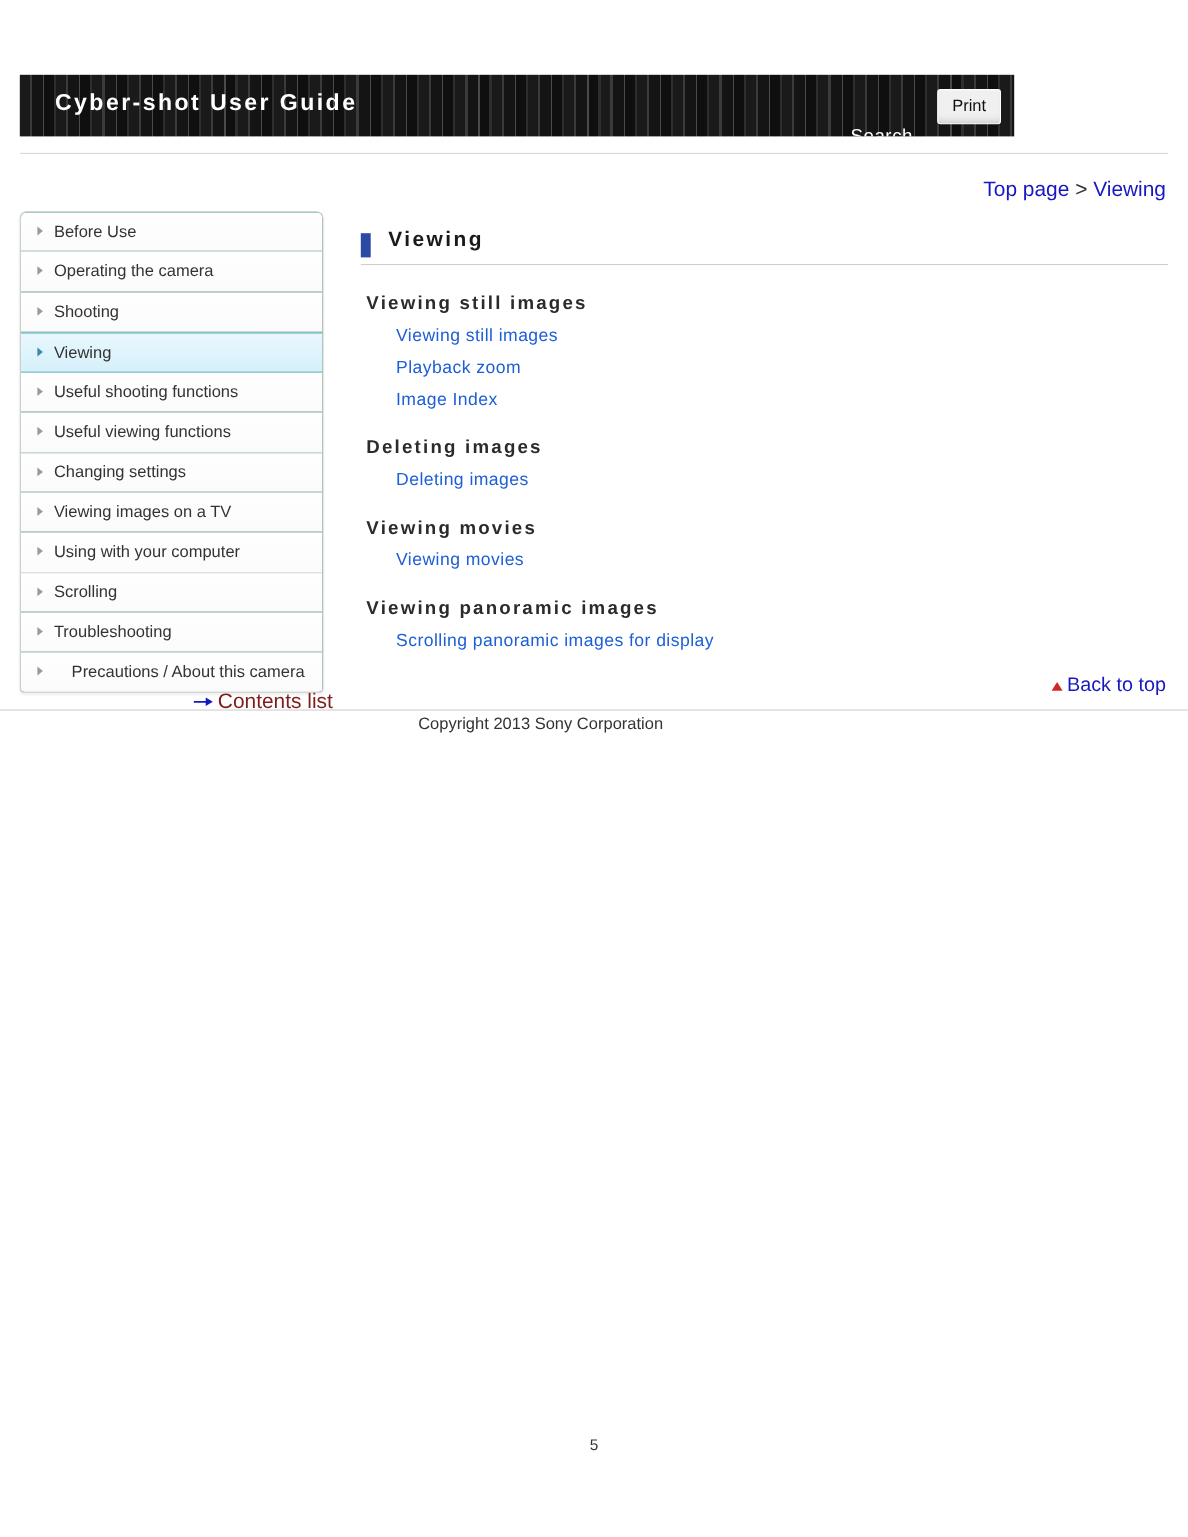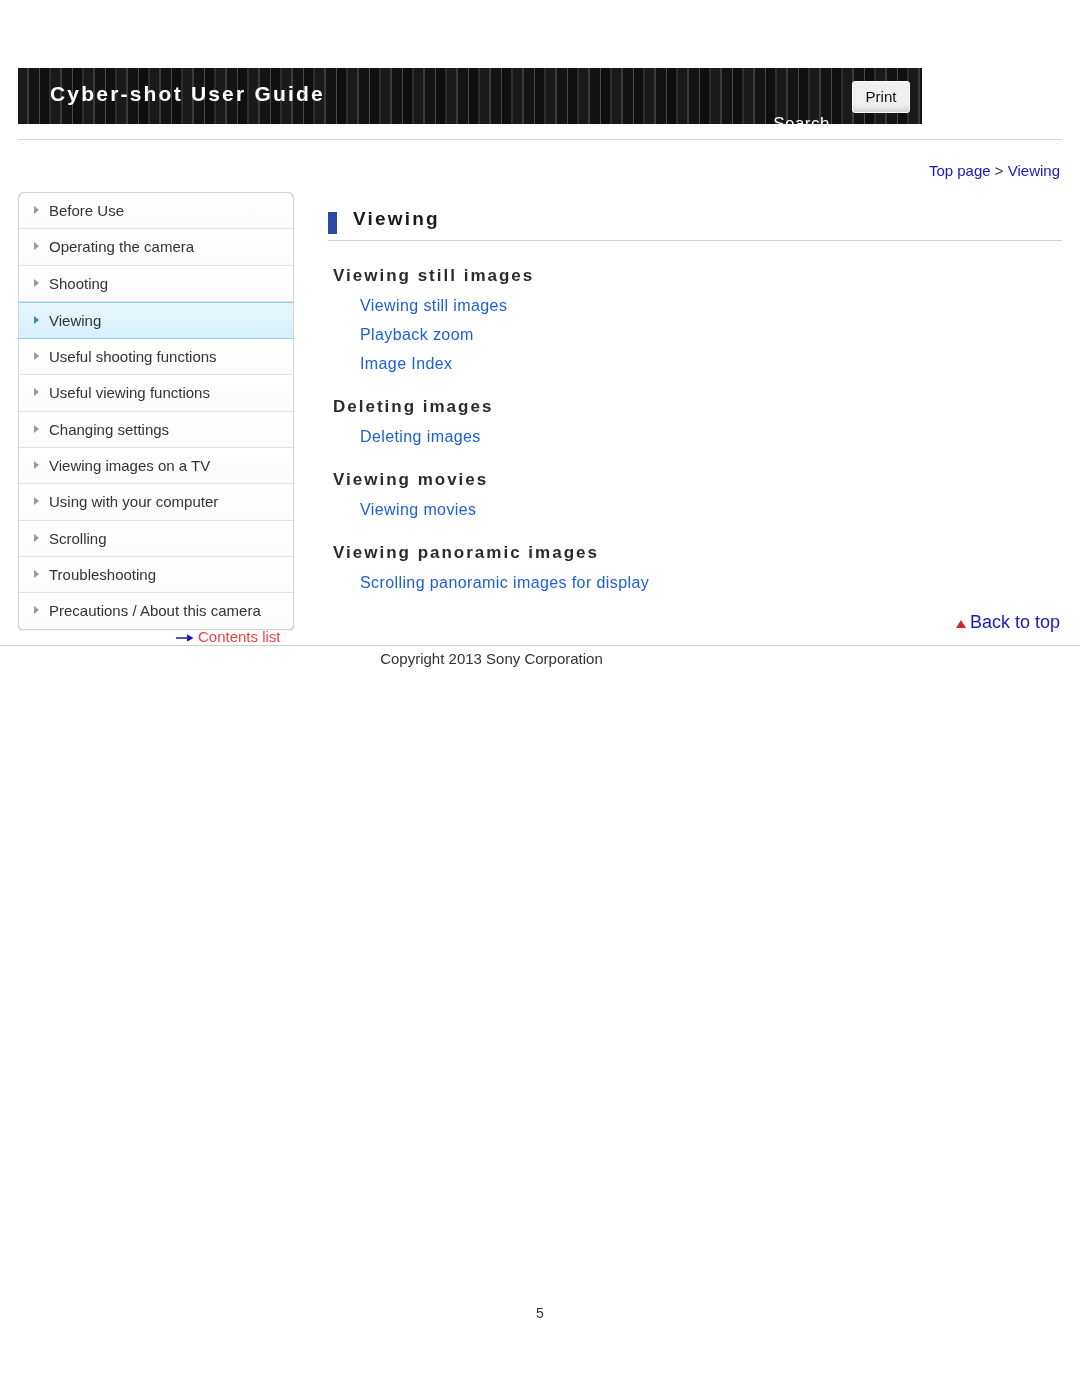--- a/index.html
+++ b/index.html
@@ -77,21 +77,21 @@
     width: 1044px;
     height: 1px;
     background: #d8d8d8;
   }
 
   
   .breadcrumb {
     position: absolute;
     right: 20px;
     top: 162px;
-    font-size: 15px;
+    font-size: 19px;
     color: #1818c0;
     white-space: nowrap;
   }
   .breadcrumb .sep { color: #333333; }
   .breadcrumb a { color: #1818c0; text-decoration: none; cursor: pointer; }
 
   
   .sidebar {
     position: absolute;
     left: 18px;
@@ -108,21 +108,21 @@
     height: 35.3px;
     line-height: 35.3px;
     padding-left: 30px;
     font-size: 15px;
     color: #333333;
     border-bottom: 1px solid #e2e2e2;
     background: linear-gradient(#ffffff, #fbfbfb);
     cursor: pointer;
     white-space: nowrap;
   }
-  .nav-item:last-child { border-bottom: none; }
+  .nav-item:last-child { border-bottom: none; text-align: center; }
   .nav-item .arrow {
     position: absolute;
     left: 15px;
     top: 13px;
     width: 0; height: 0;
     border-left: 5px solid #9a9a9a;
     border-top: 4px solid transparent;
     border-bottom: 4px solid transparent;
   }
   .nav-item.active {
@@ -130,22 +130,22 @@
     border-top: 1px solid #8fd2e8;
     border-bottom: 1px solid #8fd2e8;
   }
   .nav-item.active .arrow { border-left-color: #3c8aa8; }
 
   
   .contents-list {
     position: absolute;
     left: 176px;
     top: 628px;
-    font-size: 15px;
-    color: #ef4444;
+    font-size: 19px;
+    color: #7f1d1d;
     cursor: pointer;
     white-space: nowrap;
   }
   .contents-list .arrow-icon {
     display: inline-block;
     vertical-align: middle;
     margin-right: 4px;
     position: relative;
     top: -1px;
   }

